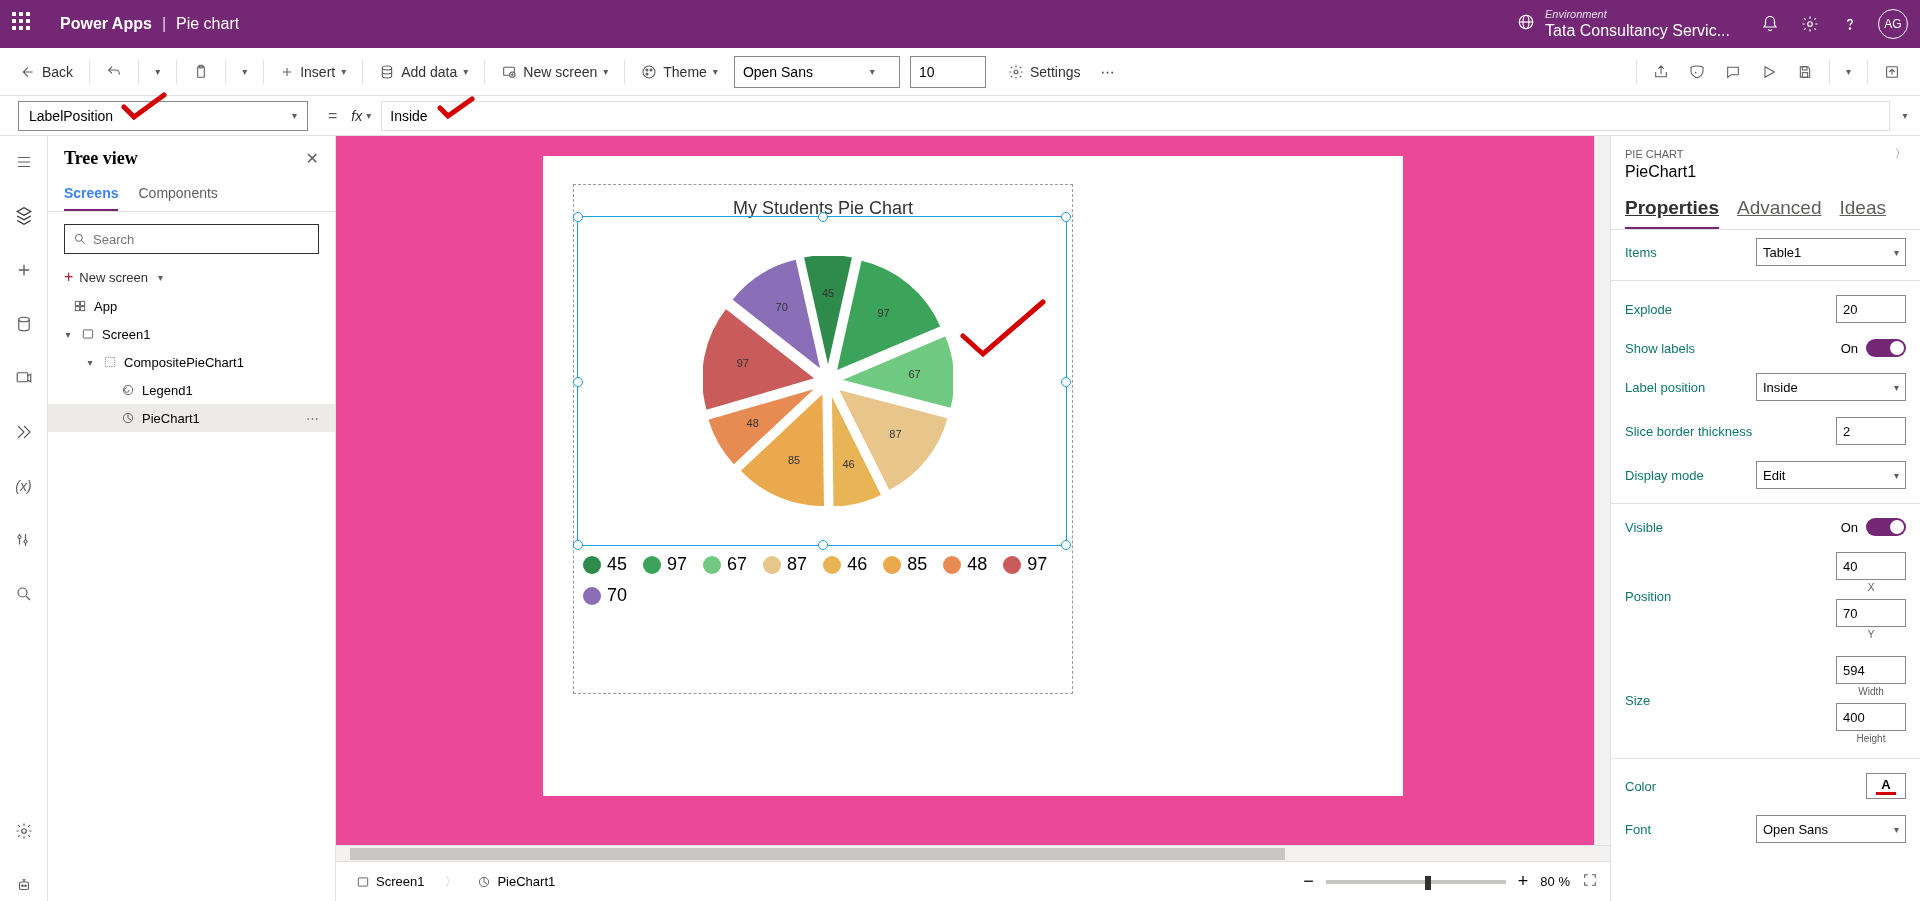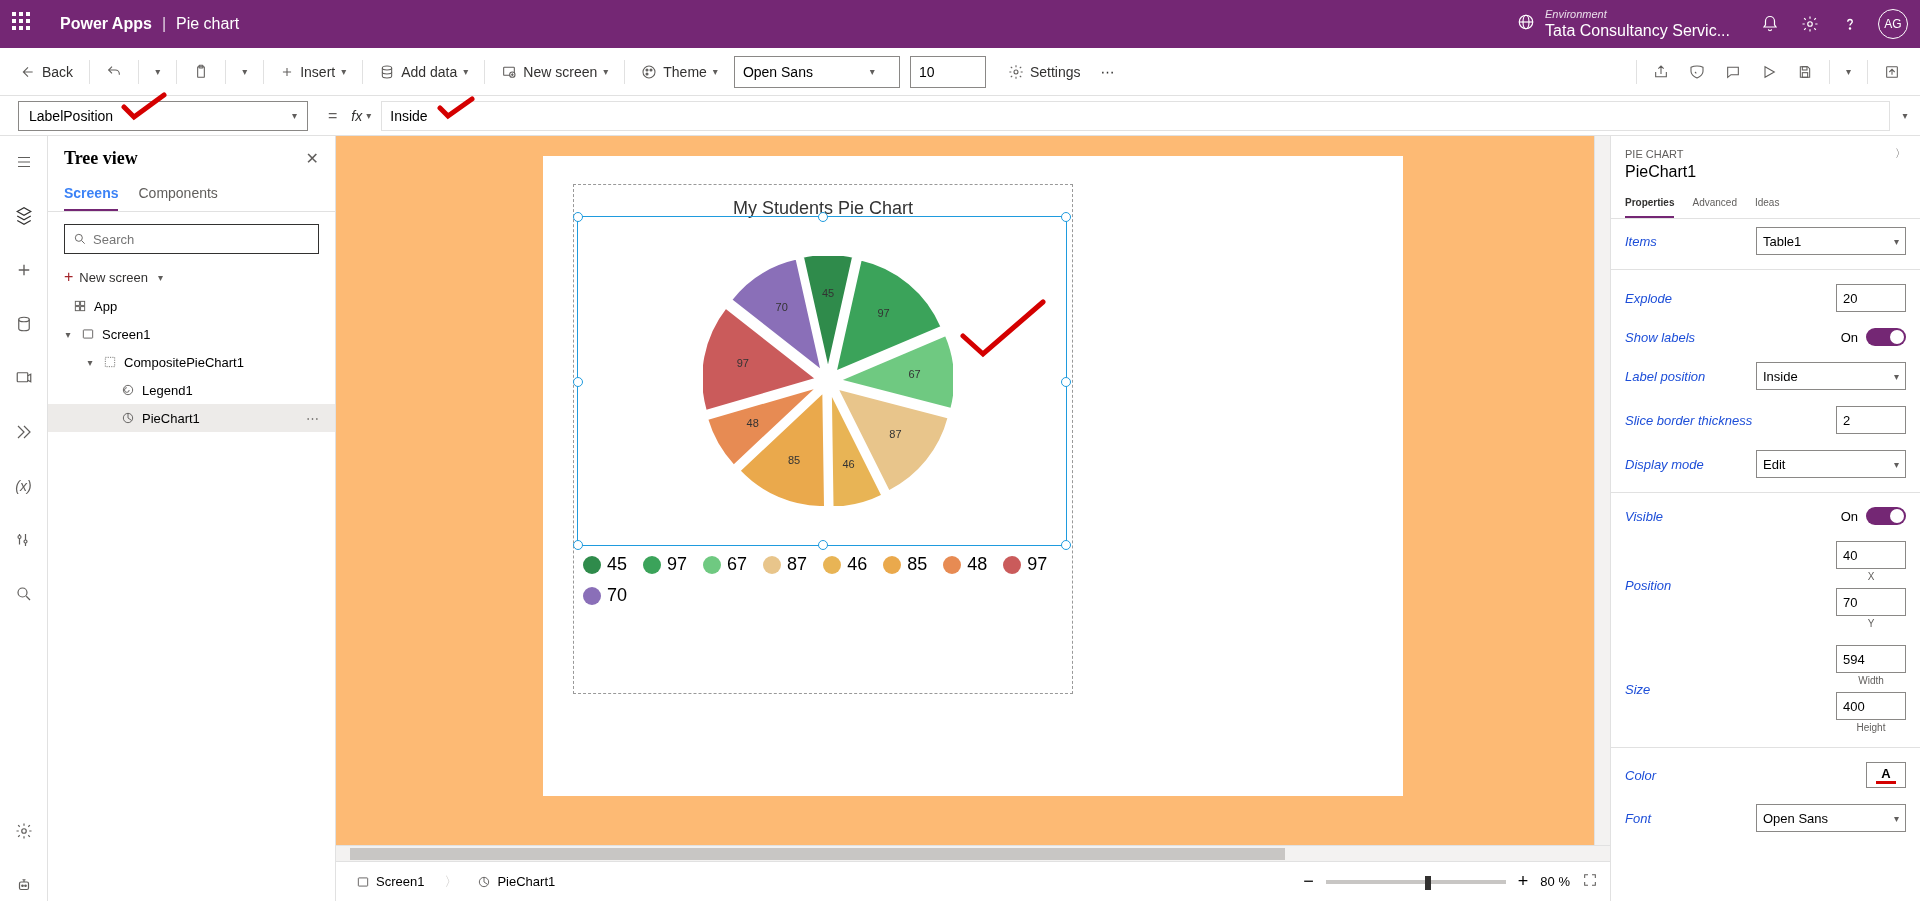--- a/index.html
+++ b/index.html
@@ -61,21 +61,21 @@
 .tree-list { flex: 1; overflow: auto; }
 .tree-item { display: flex; align-items: center; gap: 6px; padding: 6px 8px; font-size: 13px; cursor: pointer; text-align: center; }
 .tree-item.indent-1 { padding-left: 24px; }
 .tree-item.indent-3 { padding-left: 72px; }
 .tree-item.selected { background: #edebe9; }
 .tree-item-more { margin-left: auto; color: #605e5c; padding-right: 8px; }
 .tree-icon { width: 16px; height: 16px; display: flex; align-items: center; justify-content: center; color: #605e5c; }
 .tree-caret { font-size: 10px; color: #605e5c; width: 12px; }
 
 
-.canvas-wrap { flex: 1; background: #fdba74; position: relative; display: flex; flex-direction: column; }
+.canvas-wrap { flex: 1; background: #ec4899; position: relative; display: flex; flex-direction: column; }
 .canvas-scroll { flex: 1; overflow: auto; position: relative; padding: 20px; }
 .canvas-page { background: #fff; width: 860px; min-height: 640px; margin: 0 auto; position: relative; }
 .dashed-box { position: absolute; border: 1px dashed #999; }
 .selection-box { position: absolute; border: 1px solid #1f9bde; }
 .sel-handle { position: absolute; width: 10px; height: 10px; background: #fff; border: 1px solid #1f9bde; border-radius: 50%; }
 .chart-title { text-align: center; font-size: 18px; padding: 10px 0; color: #333; }
 
 .pie-holder { position: absolute; }
 
 .legend { position: absolute; display: flex; flex-wrap: wrap; gap: 10px 16px; font-size: 18px; }
@@ -90,24 +90,24 @@
 .scrollbar-h { height: 16px; background: #f3f2f1; border-top: 1px solid #e1e1e1; position: relative; }
 .sb-track { position: absolute; left: 14px; right: 14px; top: 2px; height: 12px; }
 .sb-thumb { position: absolute; background: #c8c6c4; height: 12px; }
 .canvas-vscroll { position: absolute; right: 0; top: 0; bottom: 56px; width: 16px; background: #f3f2f1; border-left: 1px solid #e1e1e1; }
 
 
 .props { width: 310px; border-left: 1px solid #e1e1e1; display: flex; flex-direction: column; background: #fff; overflow: auto; }
 .props-type { font-size: 11px; color: #605e5c; padding: 10px 14px 2px; display: flex; justify-content: space-between; align-items: center; }
 .props-name { font-size: 16px; padding: 0 14px 8px; }
 .props-tabs { display: flex; gap: 18px; padding: 0 14px; border-bottom: 1px solid #e1e1e1; }
-.props-tab { padding: 8px 0; font-size: 10px; cursor: pointer; color: #605e5c; }
+.props-tab { padding: 8px 0; font-size: 19px; cursor: pointer; color: #605e5c; text-decoration: underline; }
 .props-tab.active { color: #323130; border-bottom: 2px solid #742774; font-weight: 600; }
 .prop-row { display: flex; align-items: center; justify-content: space-between; padding: 8px 14px; font-size: 13px; }
-.prop-row label { color: #1d4ed8; font-style: italic; }
+.prop-row label { color: #0f766e; }
 .prop-field { border: 1px solid #8a8886; height: 28px; padding: 0 6px; font-size: 13px; }
 .prop-field.w70 { width: 70px; }
 .prop-dd { width: 150px; border: 1px solid #8a8886; height: 28px; display: flex; align-items: center; justify-content: space-between; padding: 0 6px; font-size: 13px; cursor: pointer; }
 .toggle { width: 40px; height: 18px; background: #742774; border-radius: 10px; position: relative; cursor: pointer; }
 .toggle::after { content: ''; position: absolute; right: 2px; top: 2px; width: 14px; height: 14px; background: #fff; border-radius: 50%; }
 .toggle-wrap { display: flex; align-items: center; gap: 8px; font-size: 13px; }
 .prop-divider { height: 1px; background: #e1e1e1; margin: 6px 0; }
 .xy-row { display: flex; gap: 6px; flex-direction: column; }
 .xy-col { display: flex; flex-direction: column; align-items: center; gap: 2px; }
 .xy-label { font-size: 10px; color: #605e5c; }

